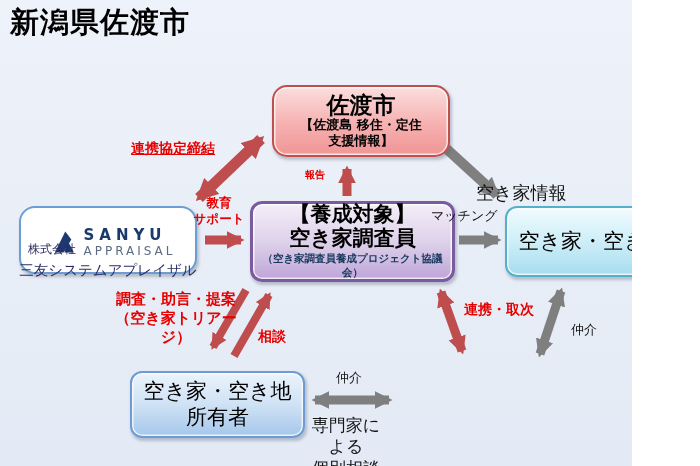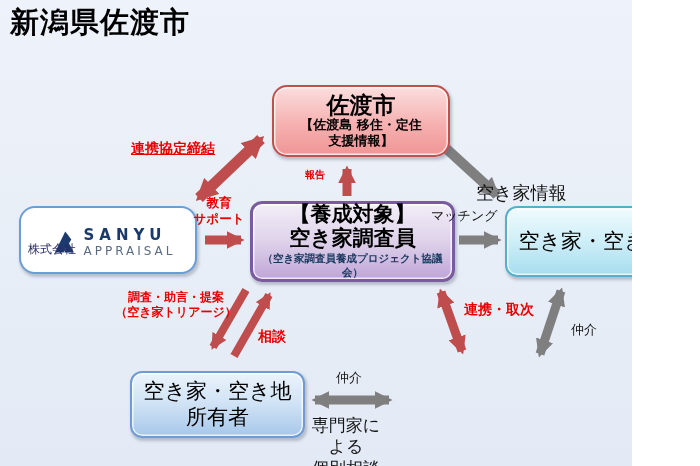--- a/index.html
+++ b/index.html
@@ -49,21 +49,21 @@
   .realtor-line2{font-size:15.5px;line-height:1.2;}
 
   .lbl{position:absolute;line-height:1.25;white-space:pre-line;}
   .red{color:#e60000;font-weight:bold;}
   .blk{color:#141414;}
   #lbl-agreement{left:131px;top:140px;font-size:14px;text-decoration:underline;}
   #lbl-education{left:190px;top:195px;width:58px;text-align:center;font-size:12.5px;}
   #lbl-report{left:305px;top:169px;font-size:10px;}
   #lbl-vacant-info{left:476px;top:156px;font-size:18px;margin-top:26px;}
   #lbl-matching{left:431px;top:208px;font-size:13px;}
-  #lbl-triage{left:112px;top:290px;width:128px;text-align:center;font-size:12px;}
+  #lbl-triage{left:112px;top:290px;width:128px;text-align:center;font-size:15px;}
   #lbl-consult{left:258px;top:328px;font-size:14px;}
   #lbl-liaison{left:464px;top:301px;font-size:14px;text-align:center;}
   #lbl-broker-right{left:571px;top:322px;font-size:13px;}
   #lbl-broker-bottom{left:336px;top:370px;font-size:13px;}
   #lbl-expert{left:304px;top:415px;width:84px;text-align:center;font-size:17px;}
 </style>
 </head>
 <body>
 
 <div class="canvas">
@@ -108,20 +108,21 @@
       <svg width="26" height="26" viewBox="0 0 30 26">
         <polygon points="1,25 13,1 20,10 11,25" fill="#1c3a6e"></polygon>
         <polygon points="16,12 23,25 12,25" fill="#1c3a6e"></polygon>
       </svg>
       <div class="sanyu-wordmark">
         <div class="sanyu-word">SANYU</div>
         <div class="sanyu-word-sub">APPRAISAL</div>
       </div>
     </div>
     <div class="sanyu-kabu">株式会社</div>
+    <div class="sanyu-name">三友システムアプレイザル</div>
   </div>
 
   <div class="box" id="seekers-box">
     <div class="node-line1">空き家・空き地</div>
   </div>
 
   <div class="box" id="owners-box">
     <div class="node-line1">空き家・空き地</div>
     <div class="node-line2">所有者</div>
   </div>

